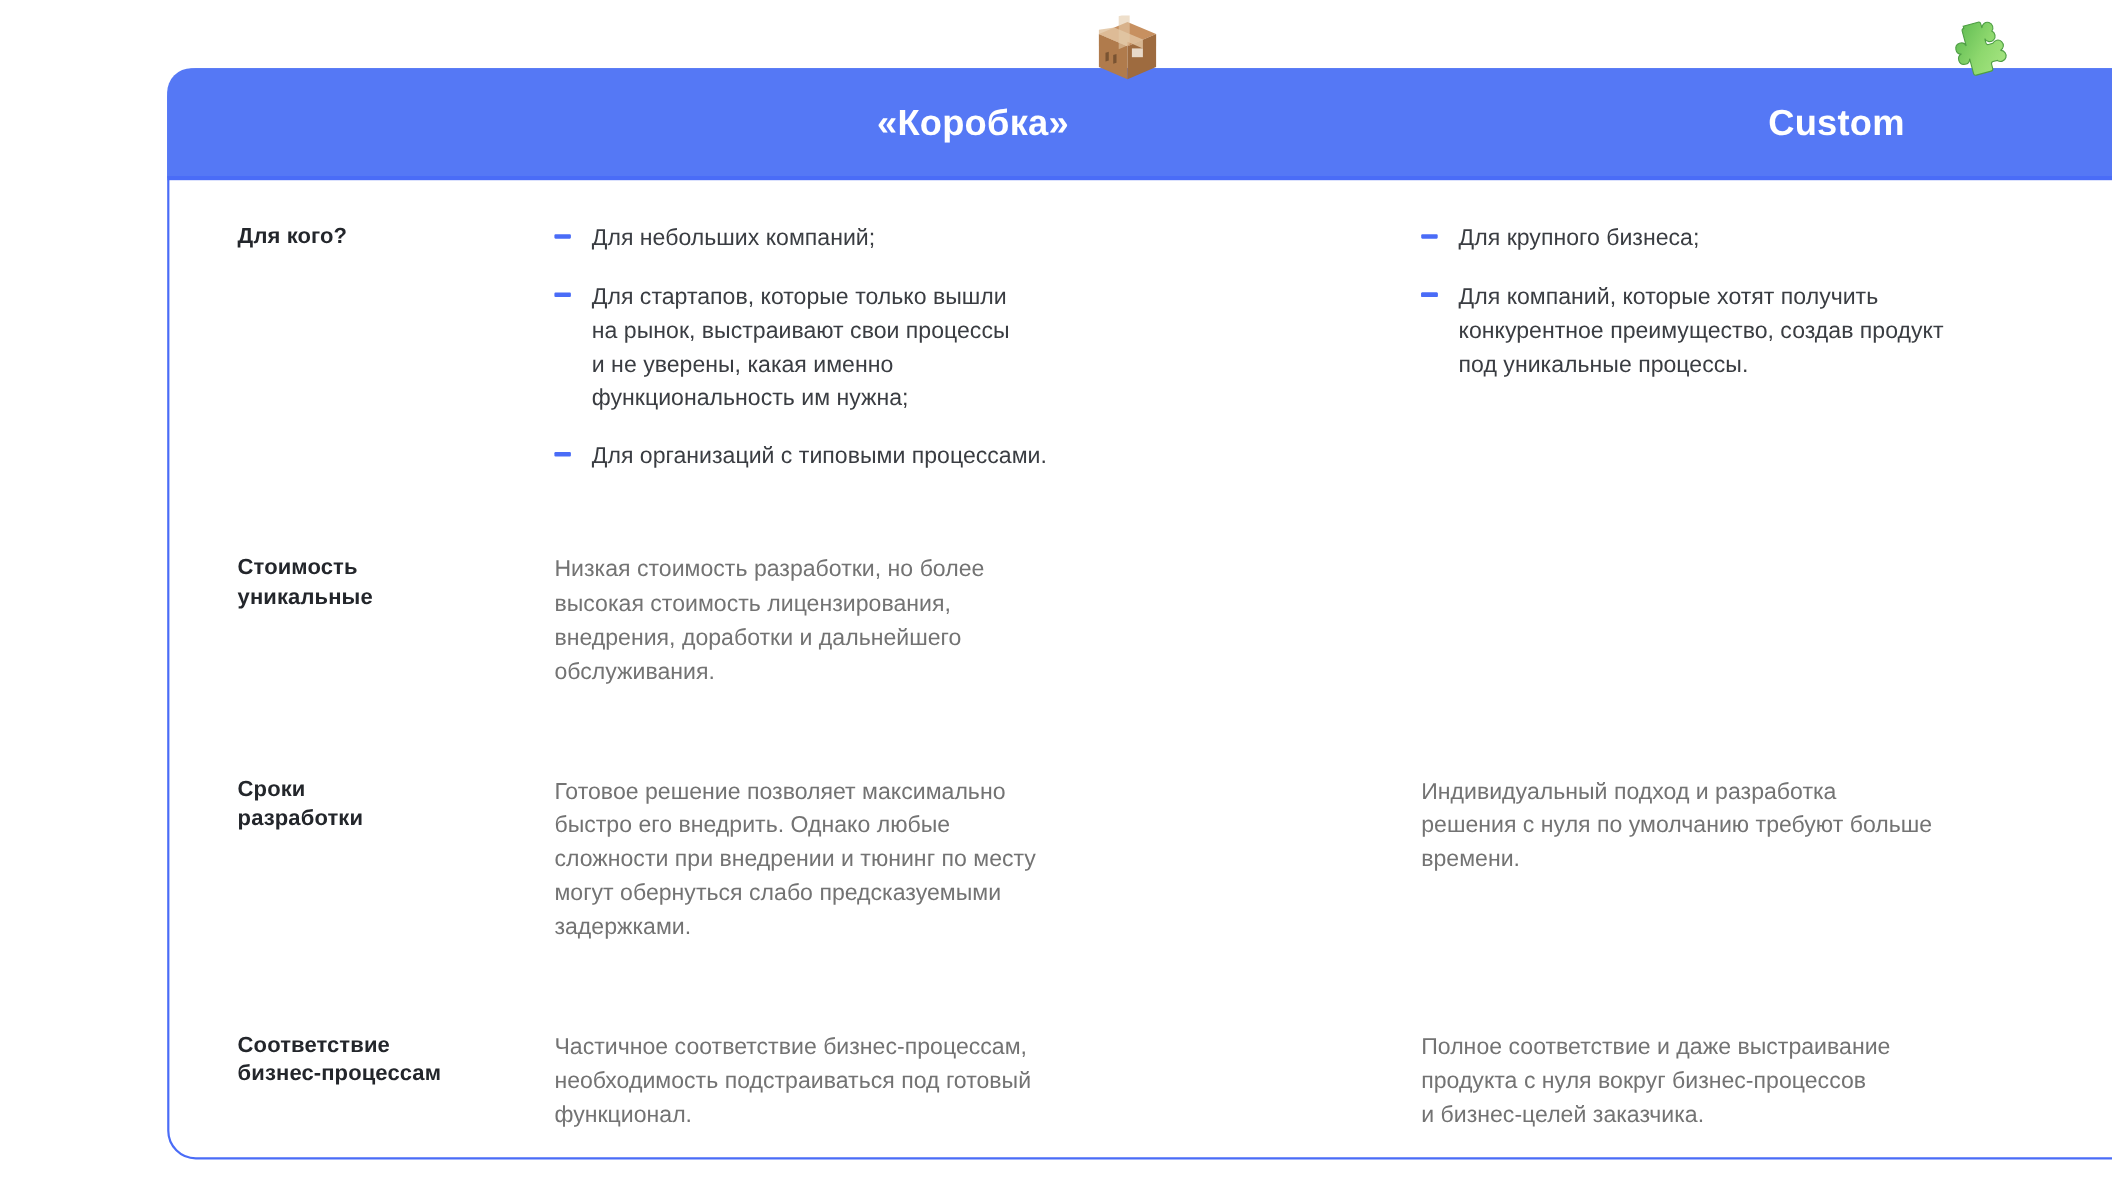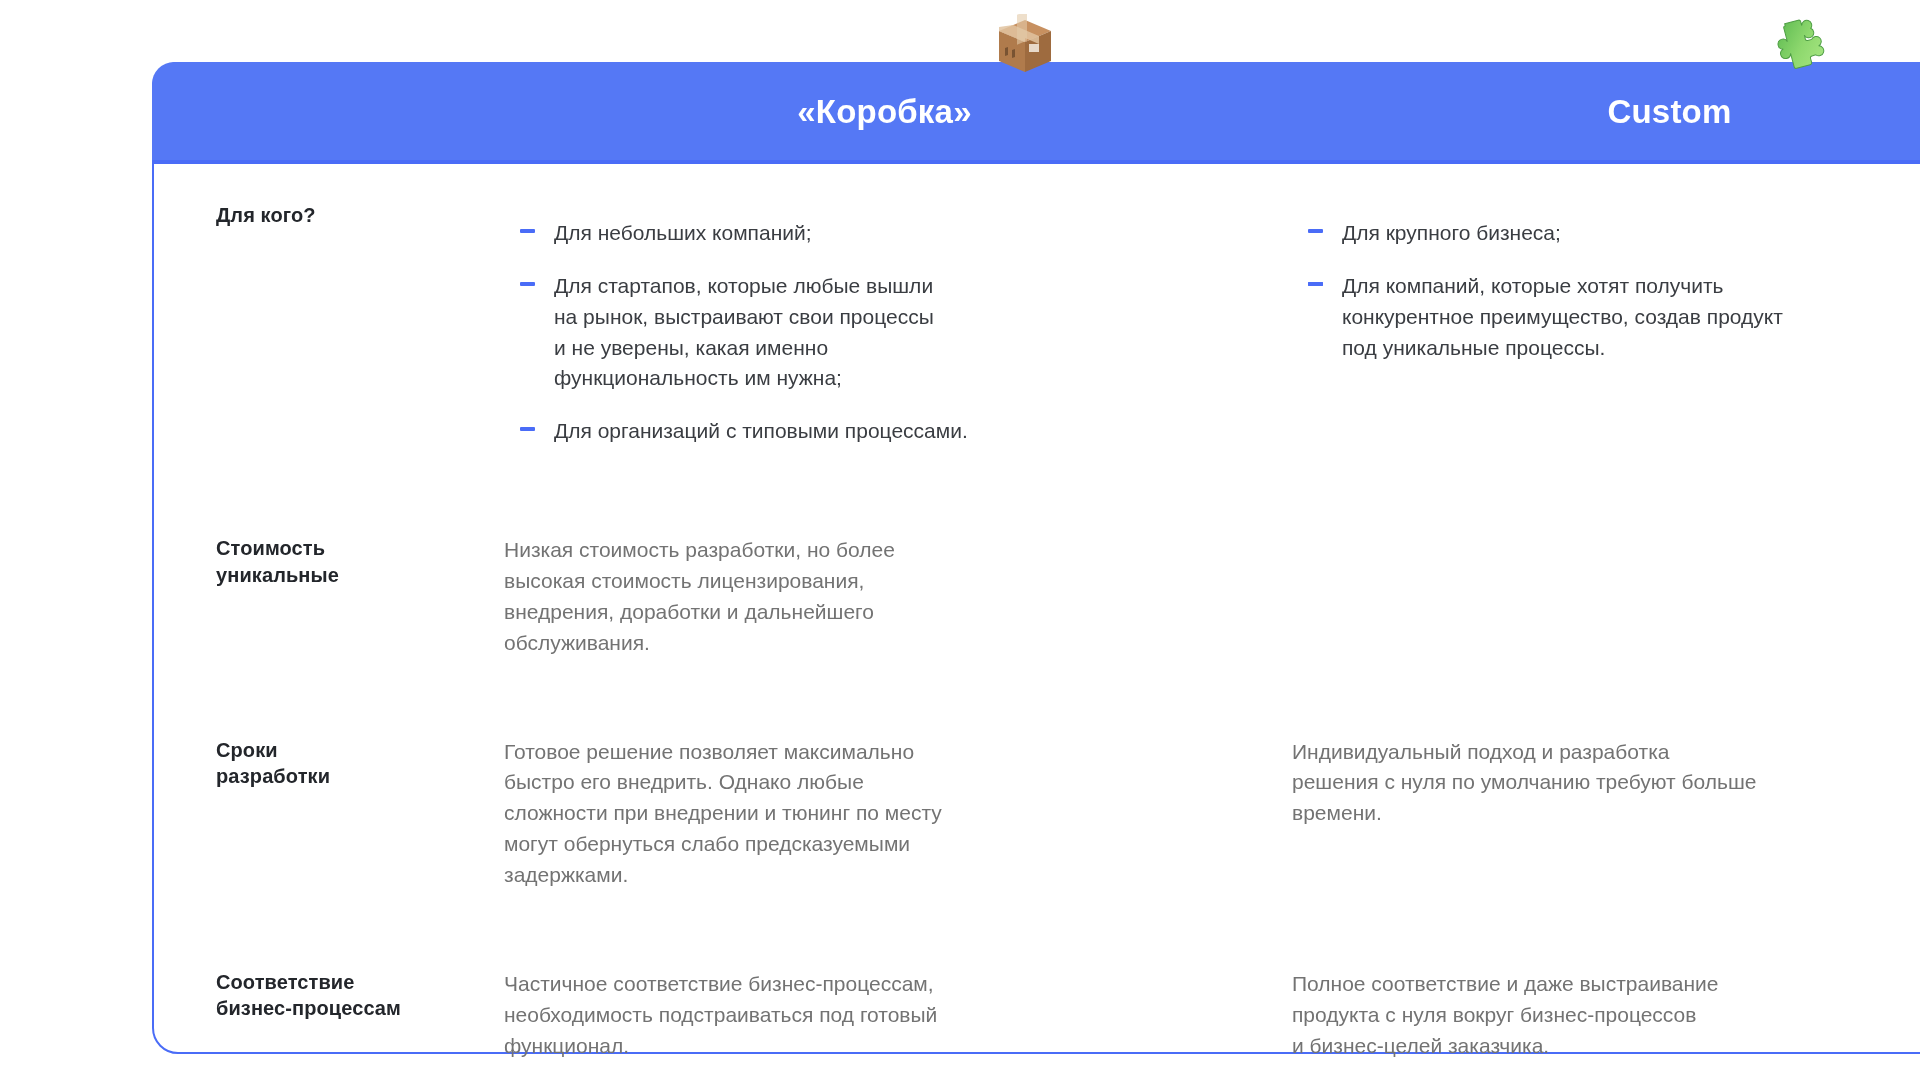--- a/index.html
+++ b/index.html
@@ -109,21 +109,21 @@
 
   .plain-text {
     font-size: 21px;
     line-height: 1.47;
     color: #737373;
     white-space: pre-line;
   }
 
   ul.bullets {
     list-style: none;
-    margin: 16px;
+    margin: 0;
     padding: 0;
   }
   ul.bullets li {
     position: relative;
     padding-left: 34px;
     margin-bottom: 22px;
     font-size: 21px;
     line-height: 1.47;
     color: #3a3d42;
     white-space: pre-line;
@@ -195,21 +195,21 @@
       </div>
     </div>
 
     <div class="card-body">
 
       <div class="row row-1">
         <div class="row-label">Для кого?</div>
         <div class="row-col c1">
           <ul class="bullets">
             <li><span class="dash"></span><span>Для небольших компаний;</span></li>
-            <li><span class="dash"></span><span>Для стартапов, которые любые вышли
+            <li><span class="dash"></span><span>Для стартапов, которые только вышли
 на рынок, выстраивают свои процессы
 и не уверены, какая именно
 функциональность им нужна;</span></li>
             <li><span class="dash"></span><span>Для организаций с типовыми процессами.</span></li>
           </ul>
         </div>
         <div class="row-col c2">
           <ul class="bullets">
             <li><span class="dash"></span><span>Для крупного бизнеса;</span></li>
             <li><span class="dash"></span></li>

